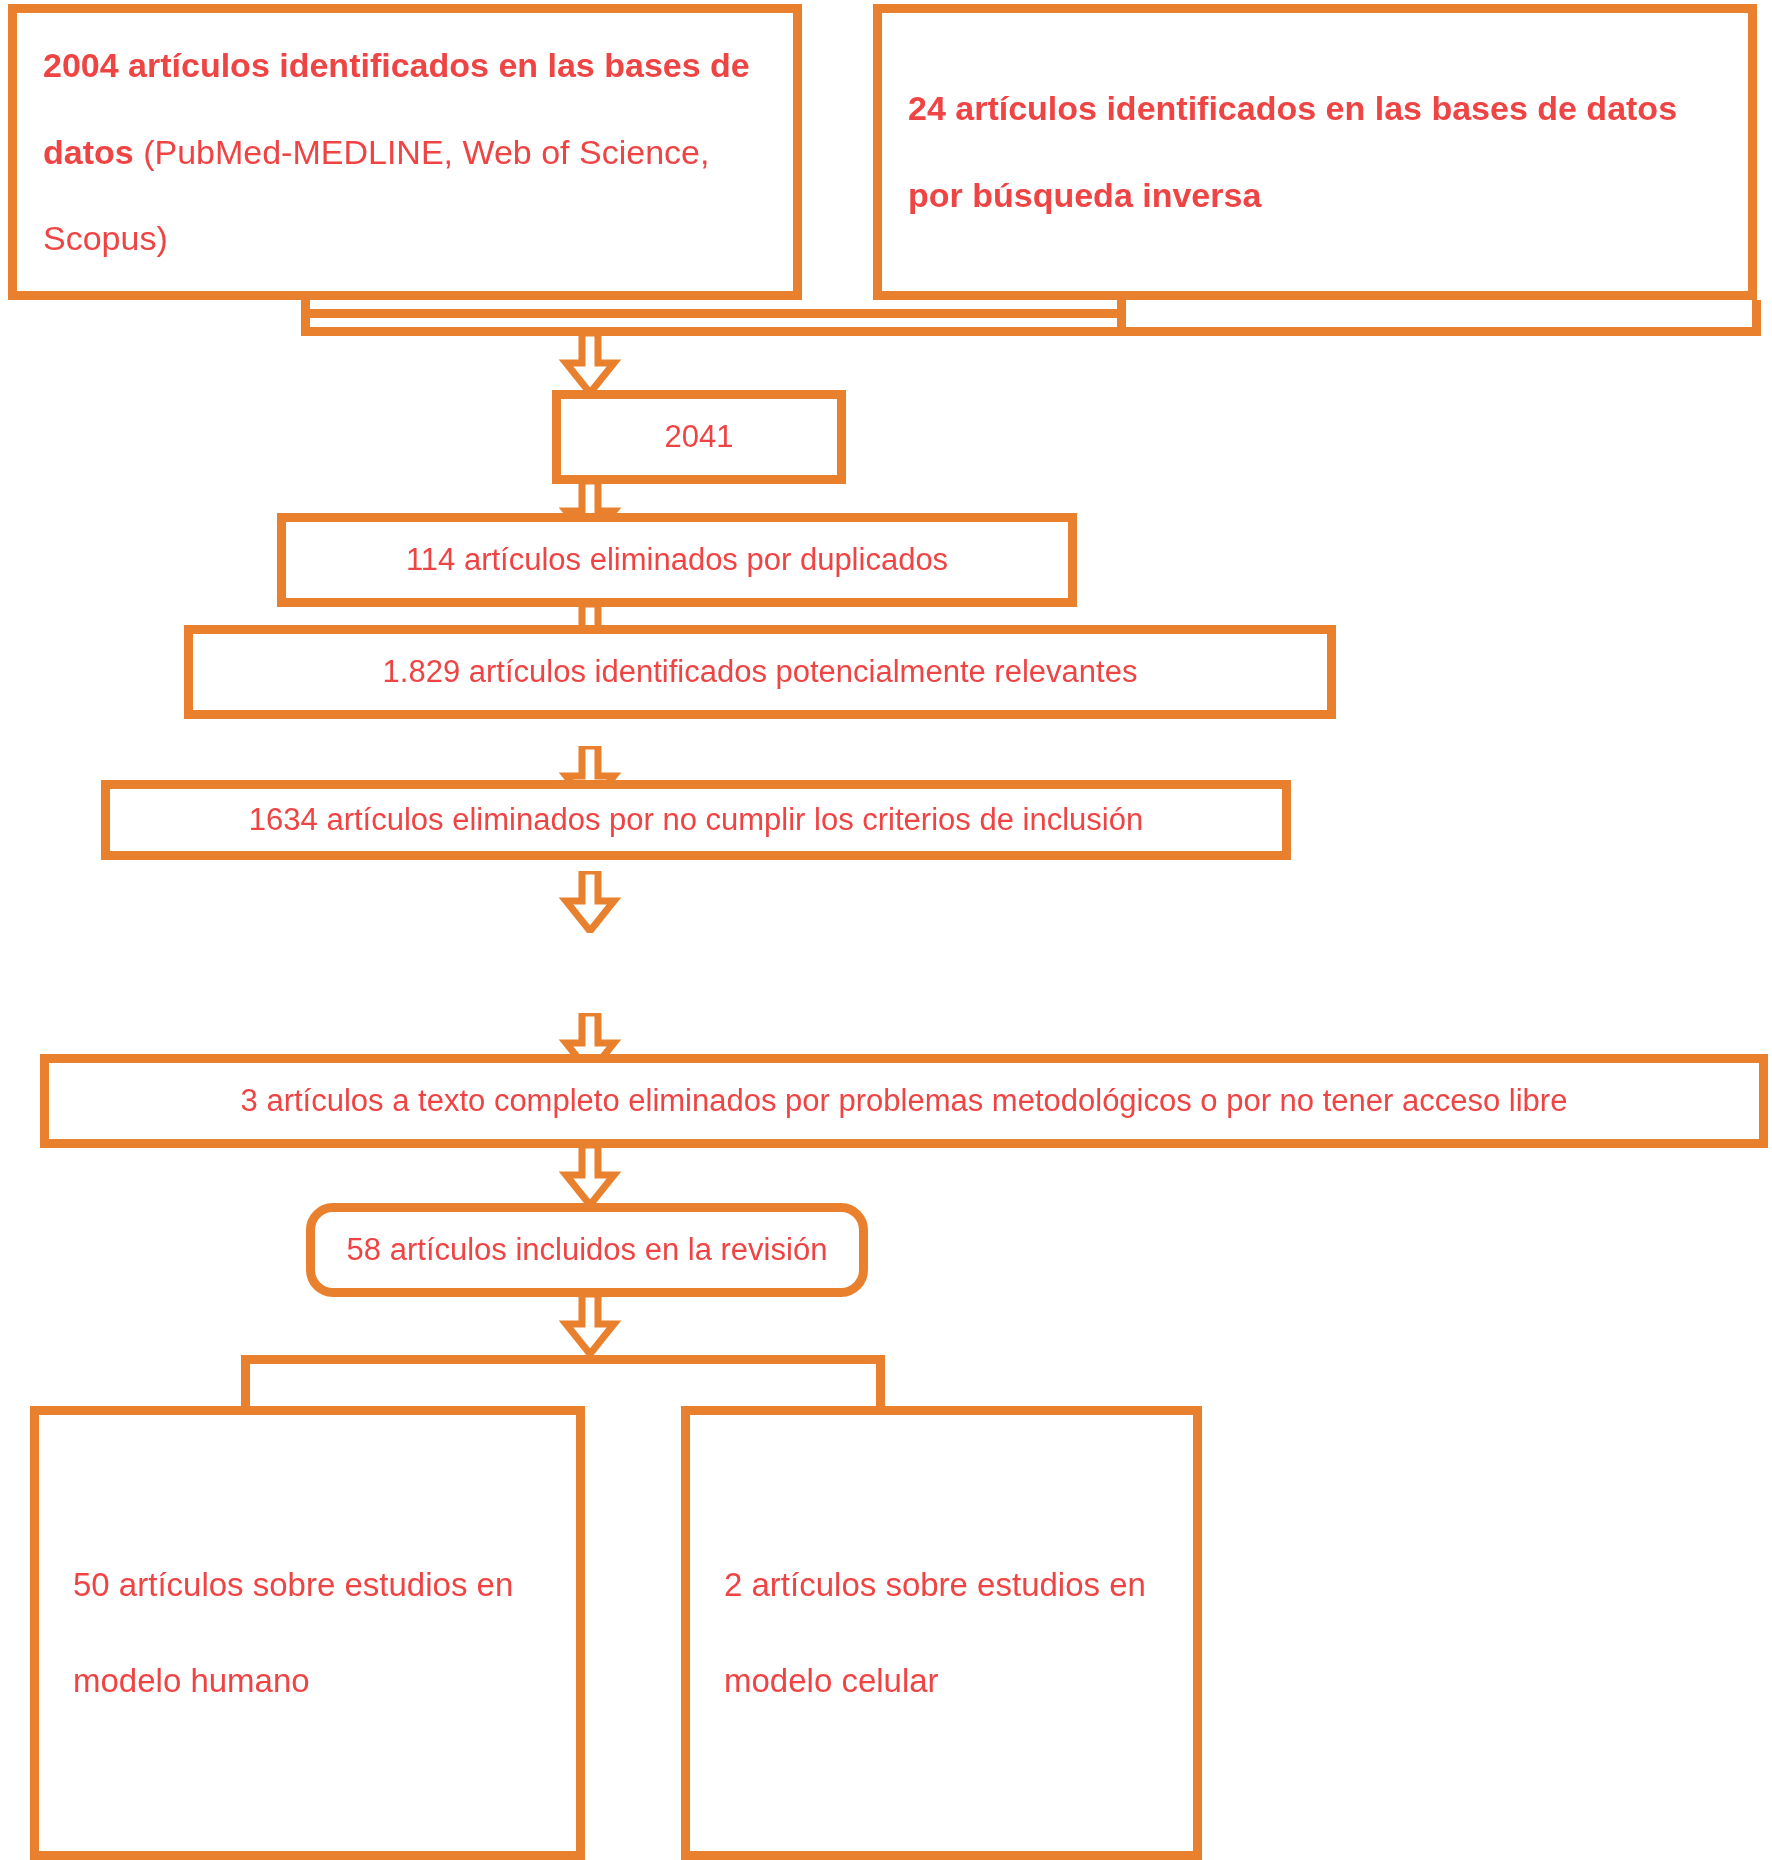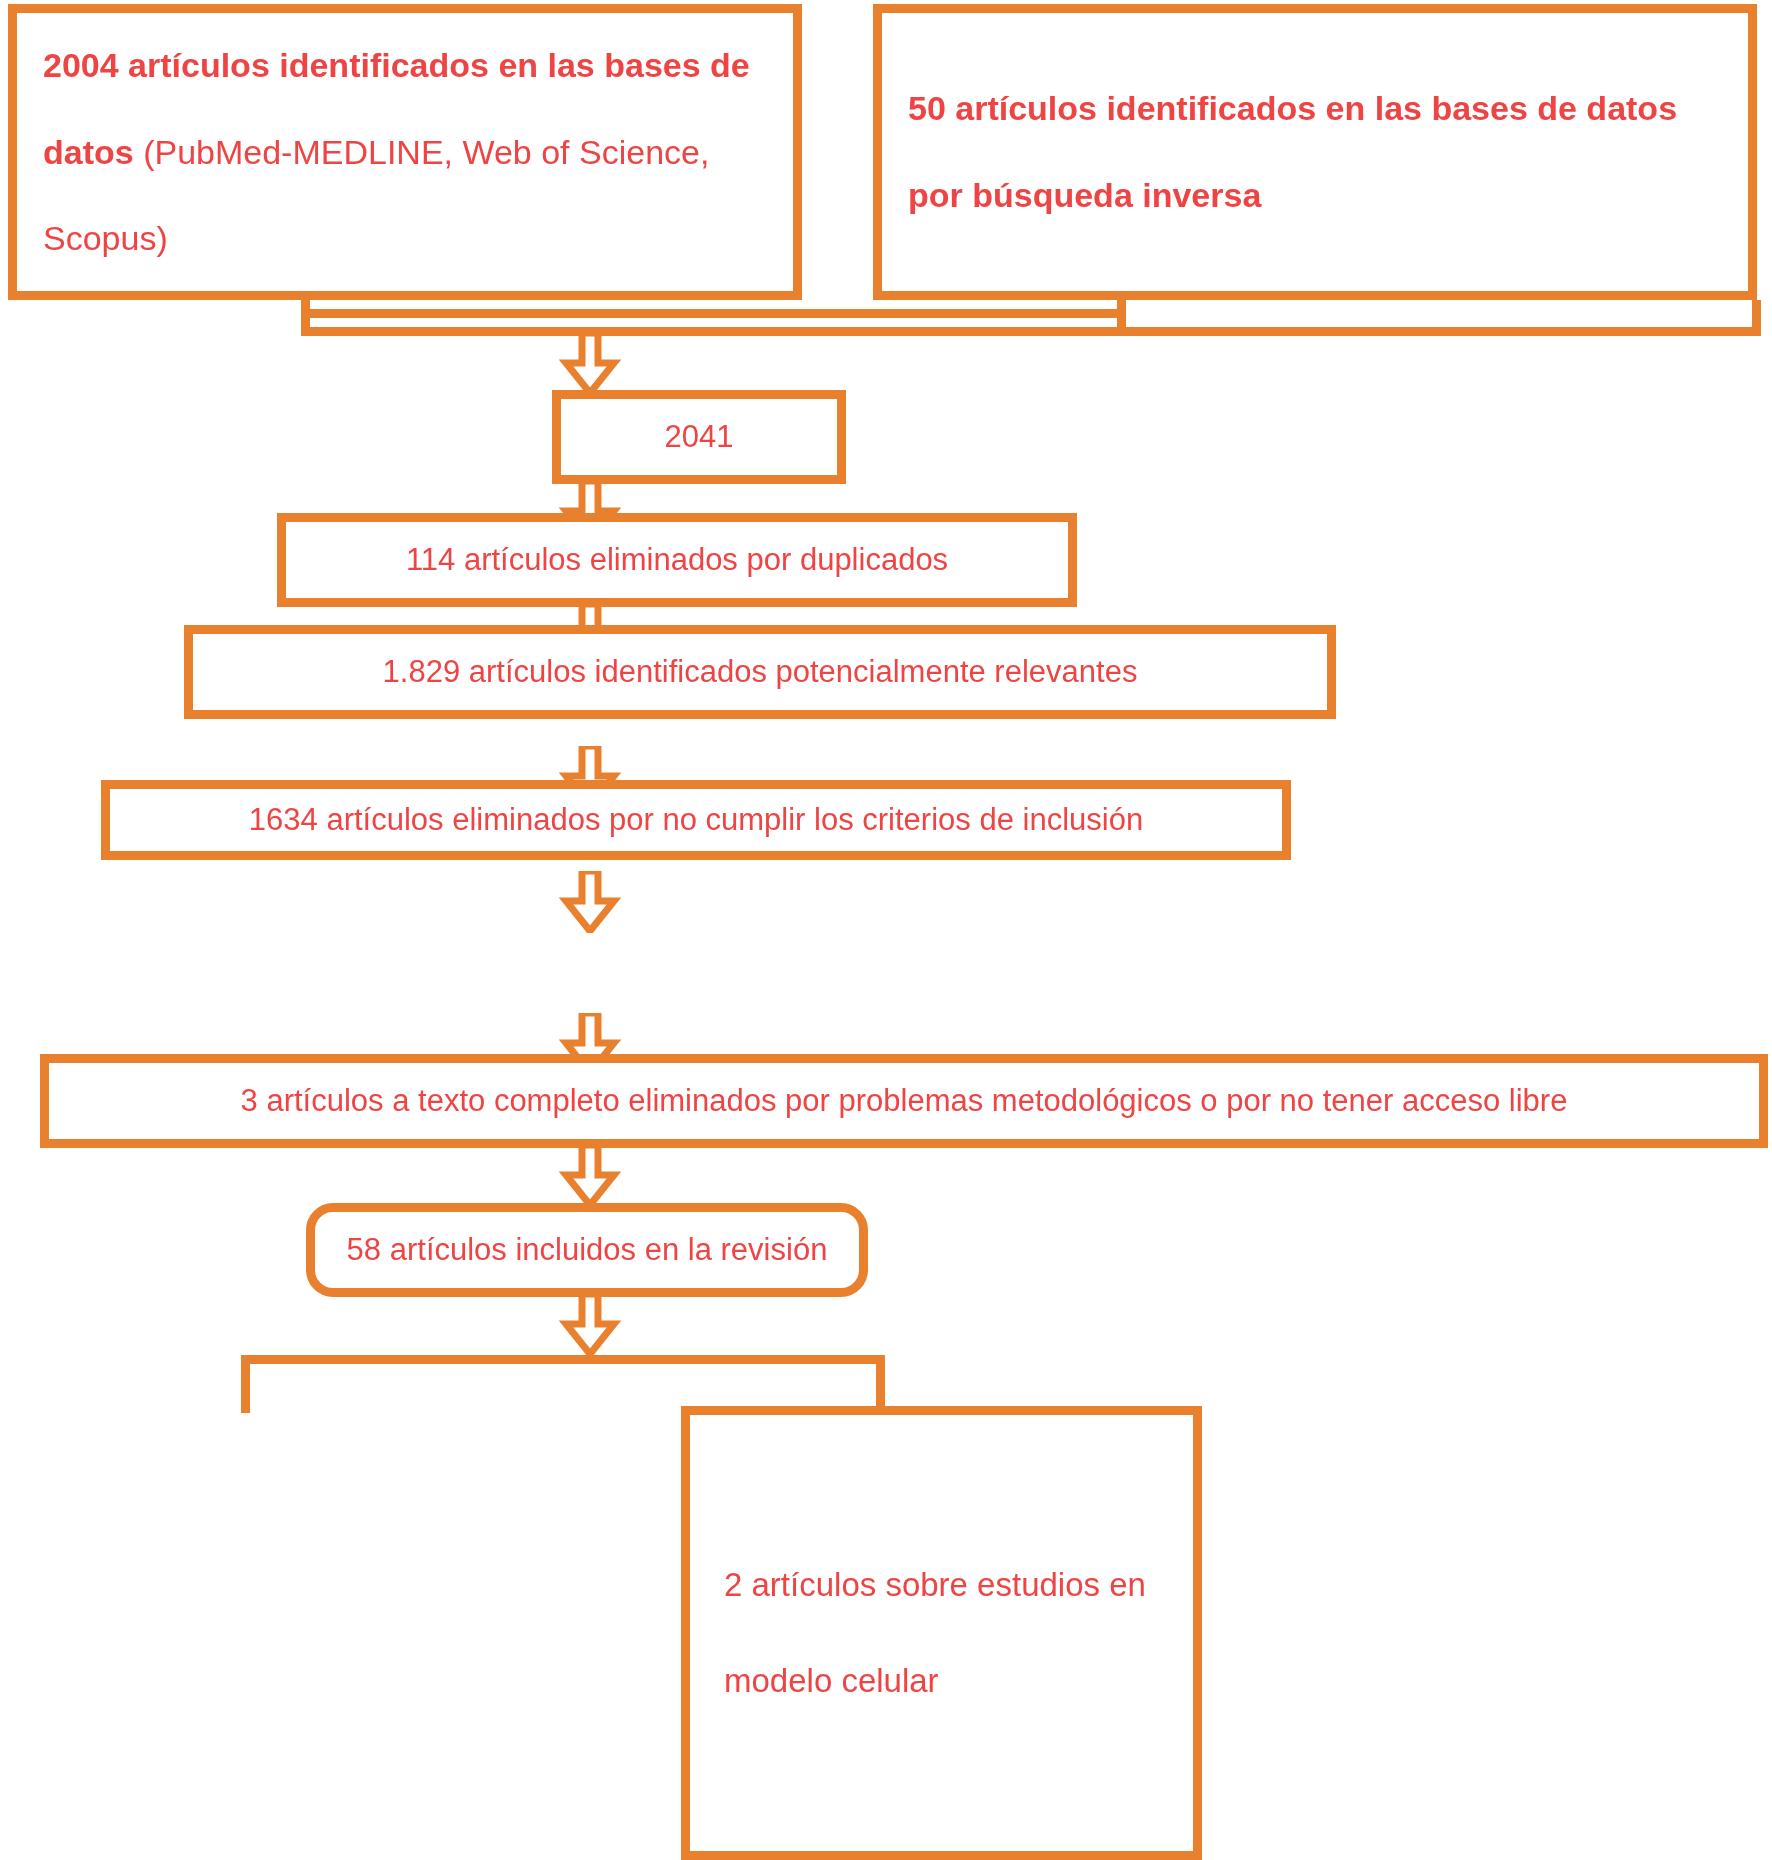--- a/index.html
+++ b/index.html
@@ -74,21 +74,21 @@
 <div id="diagram">
 
   <div class="node top" style="left:8px; top:4px; width:794px; height:296px;">
     <span class="txt">
       <b>2004 artículos identificados en las bases de datos</b><span> (PubMed-MEDLINE, Web of Science, Scopus)</span>
     </span>
   </div>
 
   <div class="node top" style="left:873px; top:4px; width:884px; height:296px;">
     <span class="txt">
-      <b>50 artículos identificados en las bases de datos por búsqueda inversa</b>
+      <b>24 artículos identificados en las bases de datos por búsqueda inversa</b>
     </span>
   </div>
 
   <div class="conn vline" style="left:301px; top:300px; height:36px;"></div>
   <div class="conn hline" style="left:301px; top:309px; width:825px; height:9px;"></div>
   <div class="conn vline" style="left:1117px; top:300px; height:36px;"></div>
   <div class="conn hline" style="left:301px; top:327px; width:1460px; height:9px;"></div>
   <div class="conn hline" style="left:1752px; top:300px; width:9px; height:36px;"></div>
 
   <div class="arrow-down" style="left:558px; top:333px; height:62px;">
@@ -161,18 +161,21 @@
   <div class="arrow-down" style="left:558px; top:1294px; height:62px;">
     <svg viewBox="0 0 64 62" preserveAspectRatio="none">
       <path d="M24 0 L40 0 L40 30 L56 30 L32 60 L8 30 L24 30 Z" fill="#ffffff" stroke="#E8802E" stroke-width="7"></path>
     </svg>
   </div>
 
   <div class="conn hline" style="left:241px; top:1355px; width:644px; height:9px;"></div>
   <div class="conn vline" style="left:241px; top:1355px; height:58px;"></div>
   <div class="conn vline" style="left:876px; top:1355px; height:58px;"></div>
 
+  <div class="node two-line" style="left:30px; top:1406px; width:555px; height:454px;">
+    <span class="txt"><span>50 artículos sobre estudios en</span><br><span>modelo humano</span></span>
+  </div>
 
   <div class="node two-line" style="left:681px; top:1406px; width:521px; height:454px;">
     <span class="txt"><span>2 artículos sobre estudios en</span><br><span>modelo celular</span></span>
   </div>
 
 </div>
 
 </body></html>

